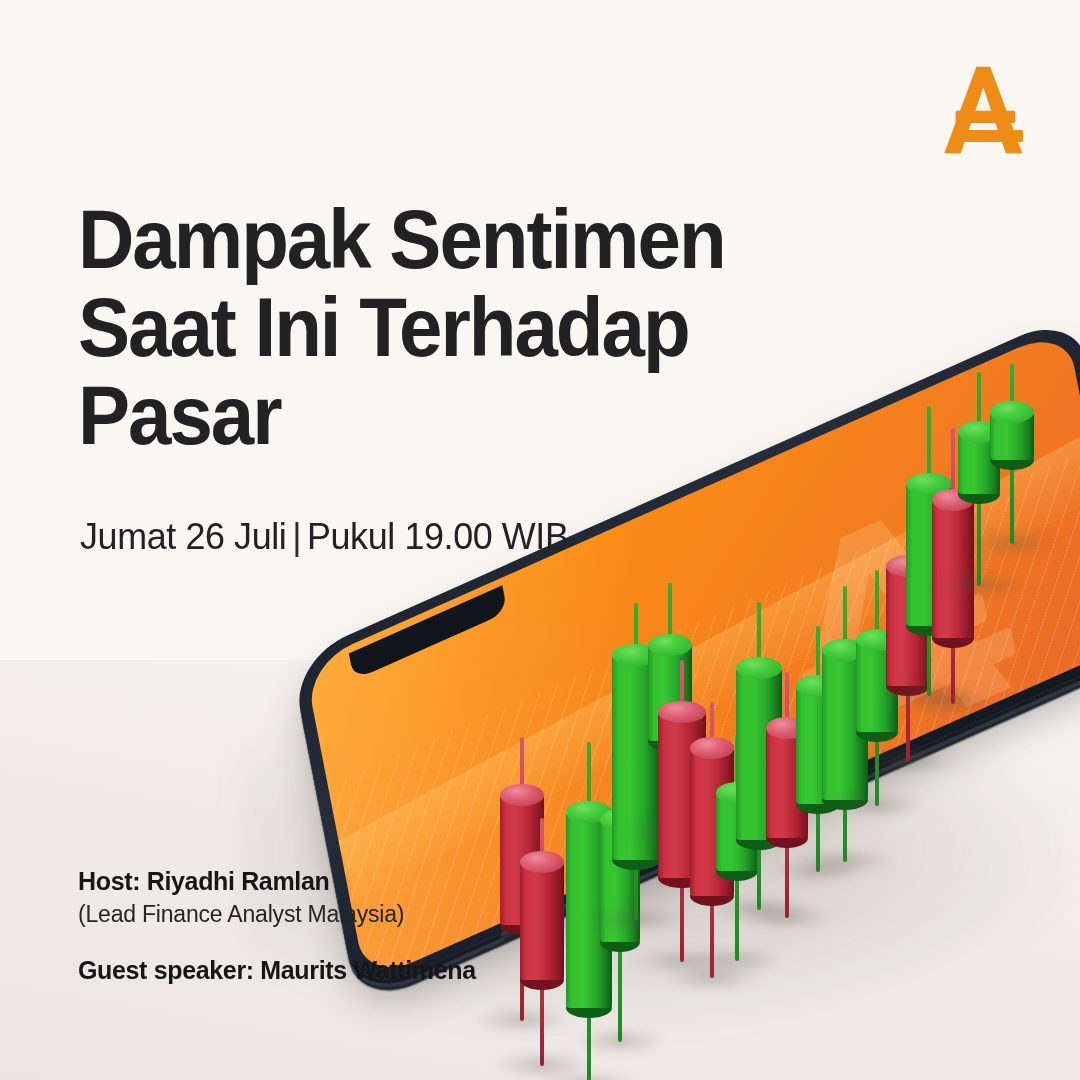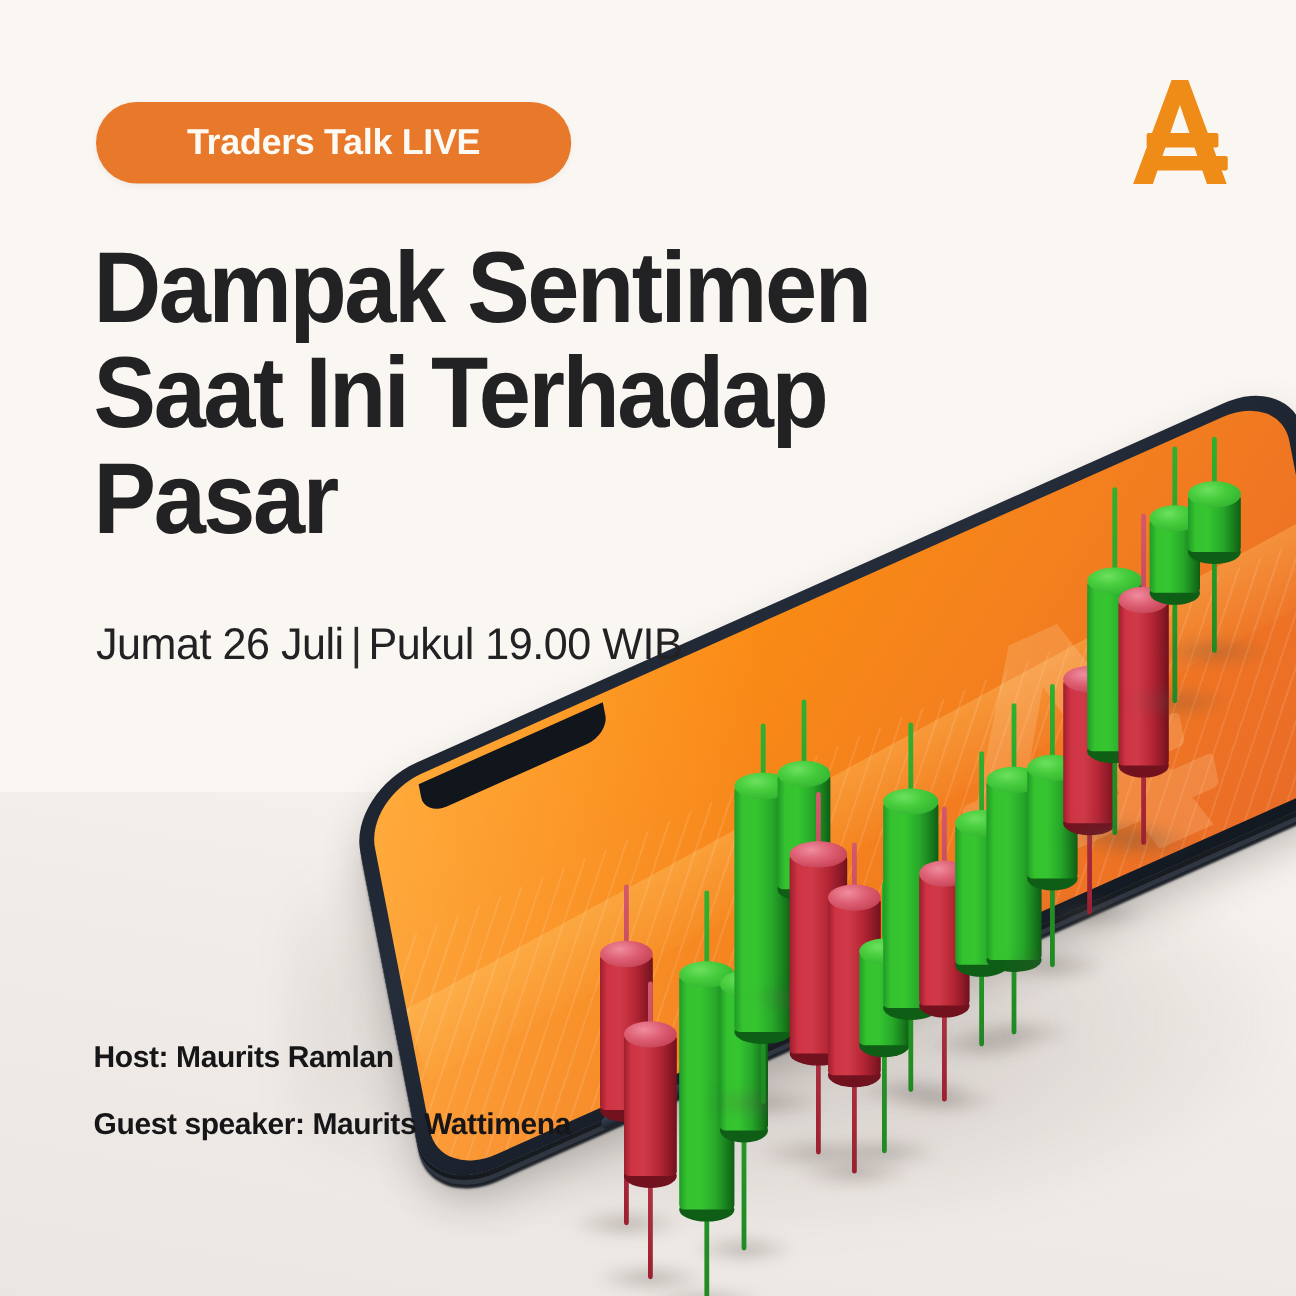--- a/index.html
+++ b/index.html
@@ -354,23 +354,20 @@
       <div class="candle" style="left: 990px; top: 364px; width: 44px; height: 180px;">
         <div class="wick up-g" style="top: 0px; height: 180px;"></div>
         <div class="body3d" style="top: 48px; height: 48px;">
           <div class="base g"></div>
           <div class="cyl g"></div>
           <div class="cap g"></div>
         </div>
       </div>
     </div>
 
-  <div class="badge">
-    <span class="badge-text">Traders Talk LIVE</span>
-  </div>
 
   <svg class="logo" viewBox="0 0 120 120">
     <g fill="#ef8c18">
       <path d="M50 10 L66 10 L103 110 L84 110 L58 34 L32 110 L13 110 Z"></path>
       <rect x="26" y="61" width="69" height="14" rx="2"></rect>
       <rect x="26" y="83" width="78" height="14" rx="2"></rect>
     </g>
   </svg>
 
   <div class="headline">
@@ -378,20 +375,21 @@
     <div>Saat Ini Terhadap</div>
     <div>Pasar</div>
   </div>
 
   <div class="dateline">
     <span>Jumat 26 Juli</span><span class="sep">|</span><span>Pukul 19.00 WIB</span>
   </div>
 
   <div class="speakers">
     <div class="sp-block">
-      <div class="sp-name">Host: Maurits Ramlan</div>
+      <div class="sp-name">Host: Riyadhi Ramlan</div>
+      <div class="sp-role">(Lead Finance Analyst Malaysia)</div>
     </div>
     <div class="sp-block">
       <div class="sp-name">Guest speaker: Maurits Wattimena</div>
     </div>
   </div>
 
 </div>
 
 </body></html>

